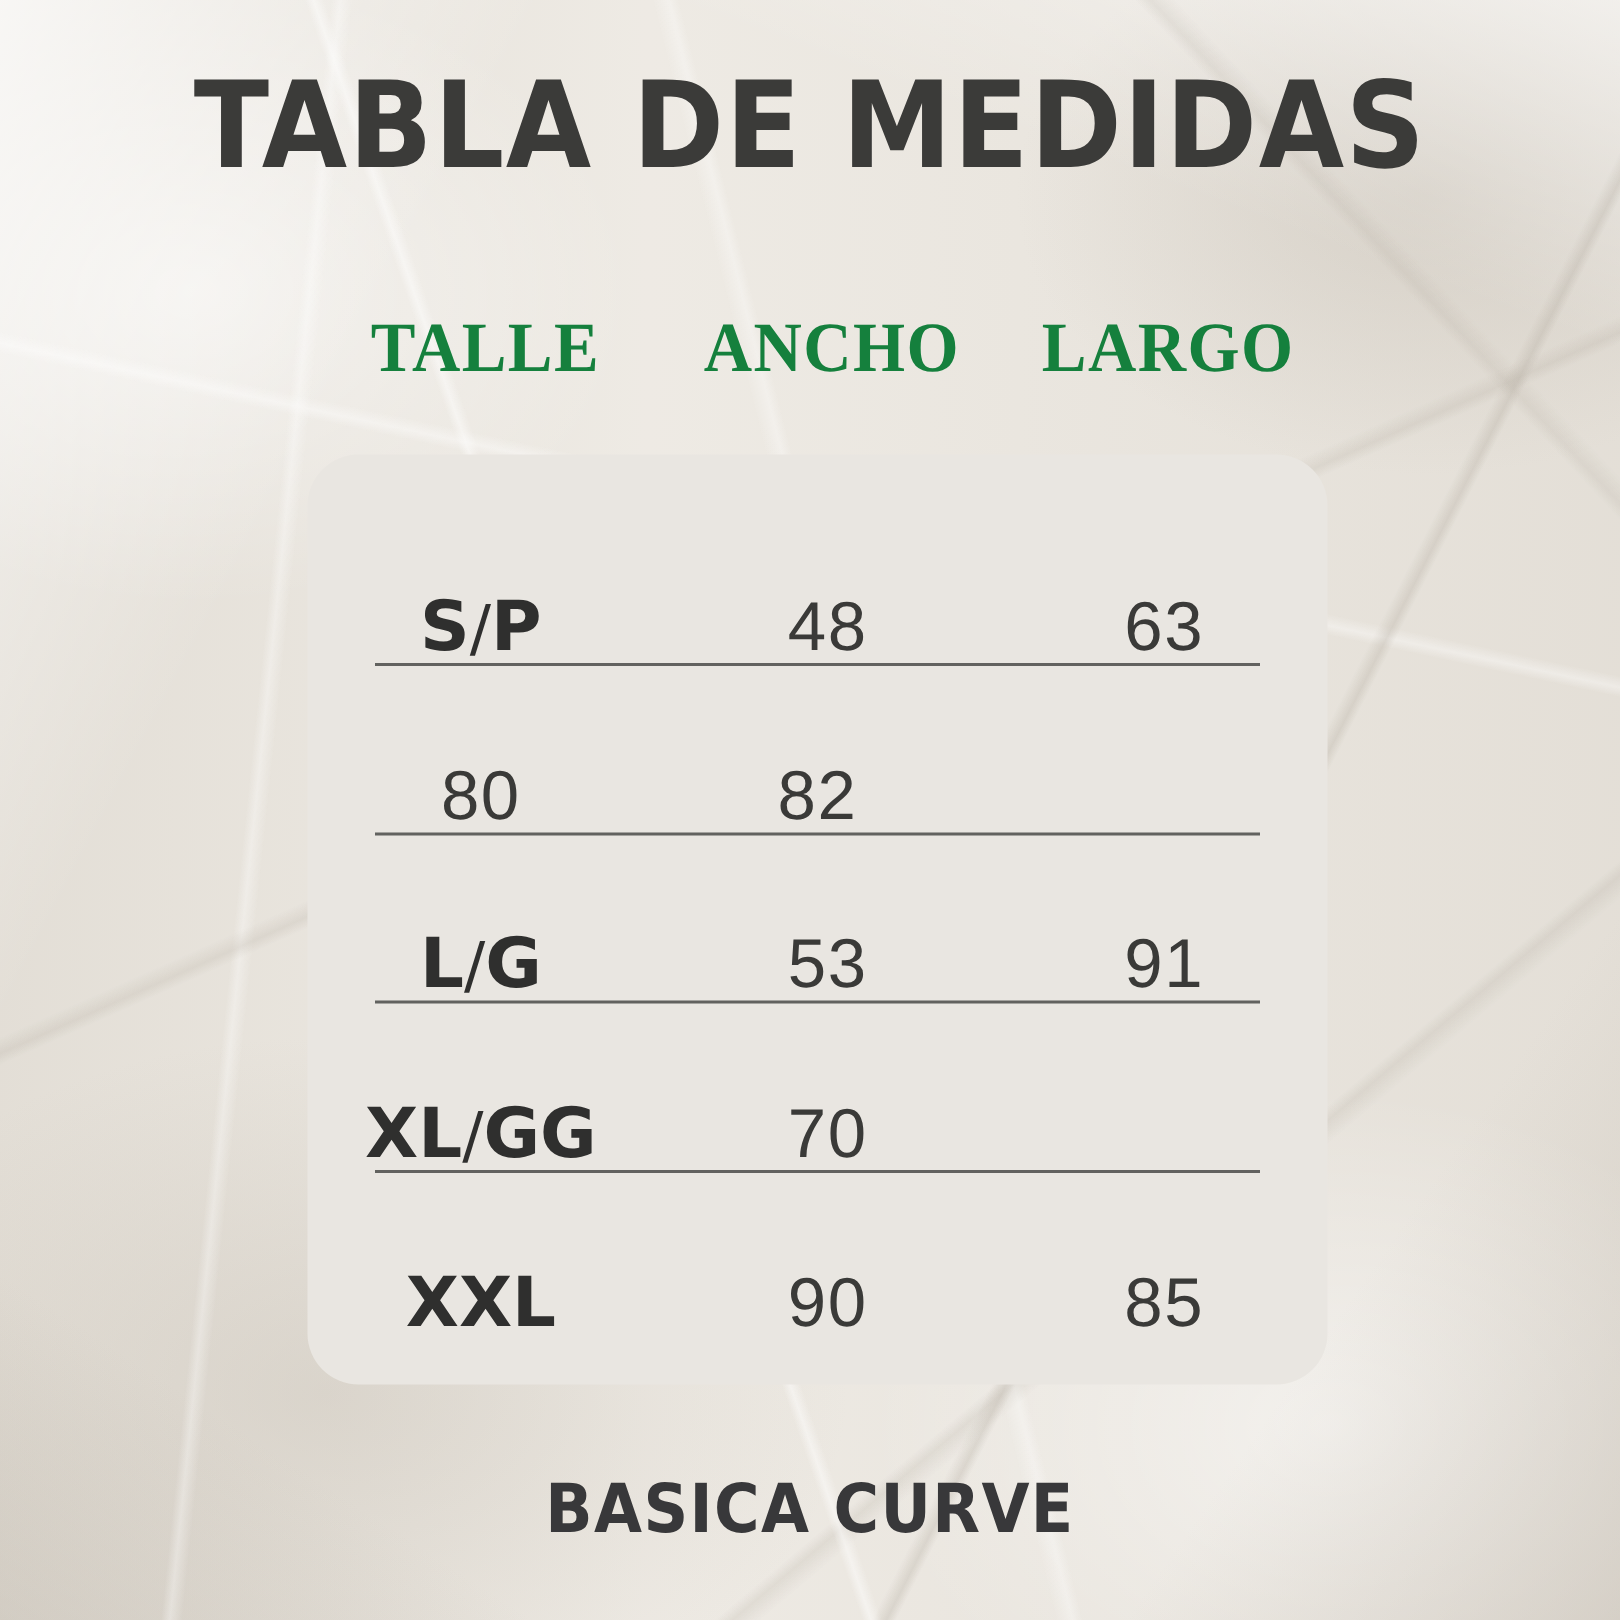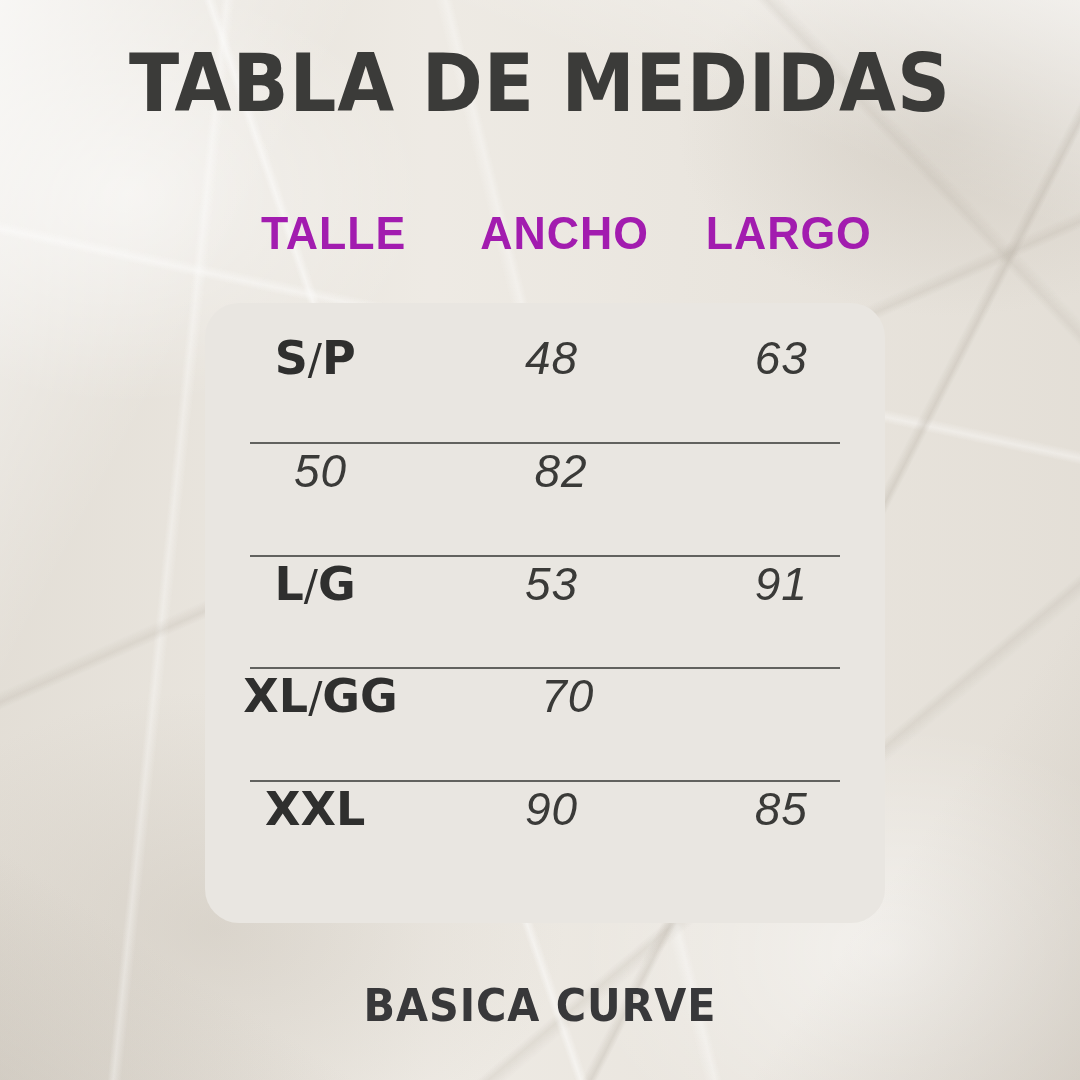--- a/index.html
+++ b/index.html
@@ -66,28 +66,28 @@
     letter-spacing: 1px;
     color: #3b3b39;
     transform: scaleX(0.92);
     line-height: 1.1;
   }
 
   
   .col-headers {
     position: absolute;
     top: 205px;
-    left: 218px;
+    left: 208px;
     width: 680px;
     display: flex;
-    font-family: Liberation Sans, sans-serif;
+    font-family: Liberation Serif, serif;
     font-weight: bold;
     font-size: 47px;
     letter-spacing: 1px;
-    color: #a21caf;
+    color: #15803d;
   }
   .col-headers .h-talle {
     width: 34%;
     text-align: center;
     transform: scaleX(0.95);
   }
   .col-headers .h-ancho {
     width: 34%;
     text-align: center;
     transform: scaleX(0.95);
@@ -117,23 +117,22 @@
     left: 0;
     width: 100%;
     height: 564px;
     display: flex;
     flex-direction: column;
   }
 
   .row {
     flex: 1 1 0;
     display: flex;
-    align-items: flex-start;
+    align-items: flex-end;
     position: relative;
-    gap: 16px;
   }
   .row .sep {
     position: absolute;
     bottom: 0;
     left: 45px;
     right: 45px;
     height: 2px;
     background: #4a4a48;
     opacity: 0.85;
   }
@@ -153,21 +152,20 @@
     font-size: 42px;
   }
   .cell-num {
     width: 34%;
     text-align: center;
     font-family: "Liberation Sans", sans-serif;
     font-weight: 400;
     font-size: 46px;
     color: #3a3a38;
     letter-spacing: 1px;
-    font-style: italic;
   }
   .cell-num.last { width: 32%; }
 
   
   .brand {
     position: absolute;
     bottom: 48px;
     left: 0;
     width: 100%;
     text-align: center;
@@ -199,21 +197,21 @@
     <div class="table-inner">
 
       <div class="row">
         <div class="cell-size"><span>S</span><span class="slash">/</span><span>P</span></div>
         <div class="cell-num">48</div>
         <div class="cell-num last">63</div>
         <div class="sep"></div>
       </div>
 
       <div class="row">
-        <div class="cell-num">50</div>
+        <div class="cell-num">80</div>
         <div class="cell-num last">82</div>
         <div class="sep"></div>
       </div>
 
       <div class="row">
         <div class="cell-size"><span>L</span><span class="slash">/</span><span>G</span></div>
         <div class="cell-num">53</div>
         <div class="cell-num last">91</div>
         <div class="sep"></div>
       </div>

